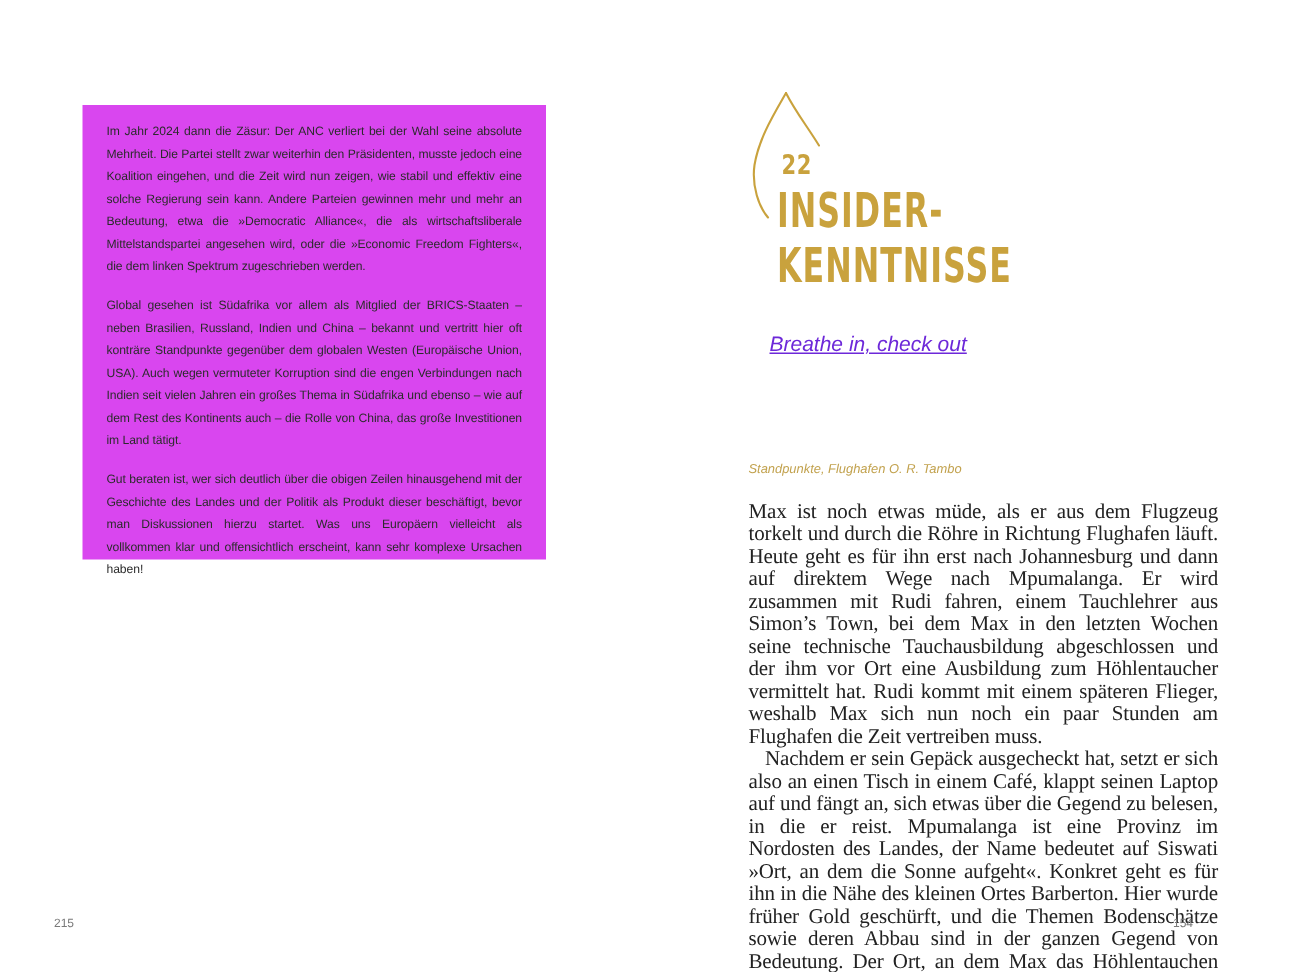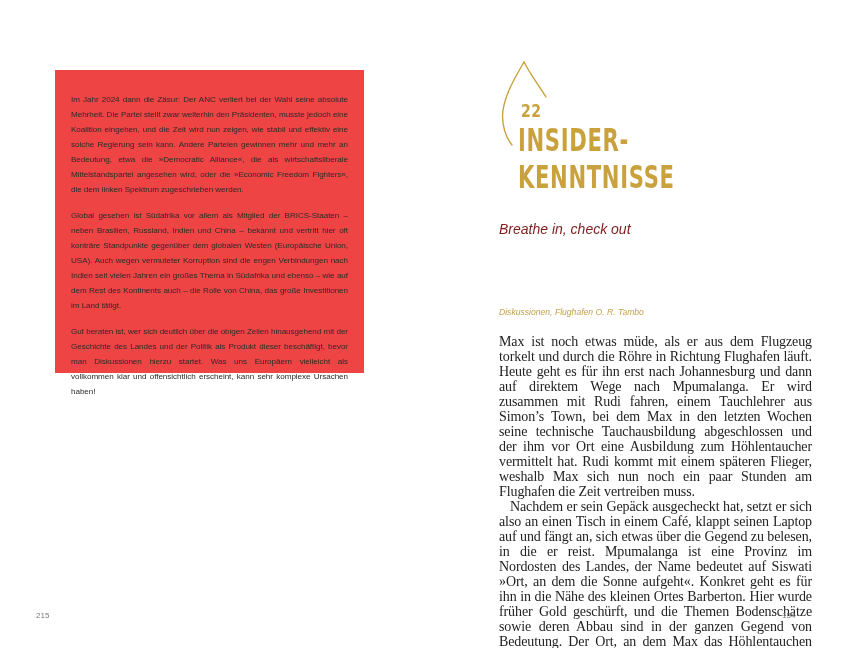--- a/index.html
+++ b/index.html
@@ -7,22 +7,22 @@
     body { position: relative; font-family: "Liberation Sans", sans-serif; color: #2a2a2a; }
 
     .page { position: absolute; top: 0; height: 648px; }
     .page-left { left: 0; width: 432px; }
     .page-right { left: 432px; width: 432px; }
 
     .infobox {
       position: absolute;
       left: 55px; top: 70px;
       width: 309px; height: 303px;
-      background: #ef4444;
-      padding: 22px 16px 0 16px;
+      background: #d946ef;
+      padding: 10px 16px 0 16px;
     }
     .infobox p {
       font-family: "Liberation Sans", sans-serif;
       font-size: 8.1px;
       line-height: 15px;
       color: #2b2b2b;
       text-align: justify;
       letter-spacing: -0.05px;
       margin-bottom: 11px;
       hyphens: auto;
@@ -59,25 +59,26 @@
       font-size: 32px;
       line-height: 37px;
       color: #c9a23d;
       transform: scaleX(0.66);
       transform-origin: left top;
       white-space: nowrap;
       letter-spacing: 1px;
     }
     .subtitle {
       position: absolute;
-      left: 67px; top: 221px;
+      left: 81px; top: 221px;
       font-family: "Liberation Sans", sans-serif;
       font-style: italic;
       font-size: 14px;
-      color: #7f1d1d;
+      color: #6d28d9;
+      text-decoration: underline;
     }
     .location {
       position: absolute;
       left: 67px; top: 307px;
       font-family: "Liberation Sans", sans-serif;
       font-style: italic;
       font-size: 8.6px;
       color: #c2a24e;
     }
     .body-text {
@@ -111,19 +112,19 @@
   <svg class="drop-icon" viewBox="0 0 60 92">
     <path d="M24 4 C 30 16, 38 26, 46 39" fill="none" stroke="#c9a23d" stroke-width="1.4" stroke-linecap="round"></path>
     <path d="M24 4 C 16 18, 6 34, 3 52 C 1 66, 6 80, 12 87" fill="none" stroke="#c9a23d" stroke-width="1.4" stroke-linecap="round"></path>
   </svg>
   <div class="chapter-number">22</div>
   <div class="chapter-title">
     <div>INSIDER-</div>
     <div>KENNTNISSE</div>
   </div>
   <div class="subtitle">Breathe in, check out</div>
-  <div class="location">Diskussionen, Flughafen O. R. Tambo</div>
+  <div class="location">Standpunkte, Flughafen O. R. Tambo</div>
   <div class="body-text">
     <p>Max ist noch etwas müde, als er aus dem Flugzeug torkelt und durch die Röhre in Richtung Flughafen läuft. Heute geht es für ihn erst nach Johannesburg und dann auf direktem Wege nach Mpumalanga. Er wird zusammen mit Rudi fahren, einem Tauchlehrer aus Simon’s Town, bei dem Max in den letzten Wochen seine technische Tauchausbildung abgeschlossen und der ihm vor Ort eine Ausbildung zum Höhlentaucher vermittelt hat. Rudi kommt mit einem späteren Flieger, weshalb Max sich nun noch ein paar Stunden am Flughafen die Zeit vertreiben muss.</p>
     <p class="indent">Nachdem er sein Gepäck ausgecheckt hat, setzt er sich also an einen Tisch in einem Café, klappt seinen Laptop auf und fängt an, sich etwas über die Gegend zu belesen, in die er reist. Mpumalanga ist eine Provinz im Nordosten des Landes, der Name bedeutet auf Siswati »Ort, an dem die Sonne aufgeht«. Konkret geht es für ihn in die Nähe des kleinen Ortes Barberton. Hier wurde früher Gold geschürft, und die Themen Bodenschätze sowie deren Abbau sind in der ganzen Gegend von Bedeutung. Der Ort, an dem Max das Höhlentauchen lernen wird, ist eine ehemalige Asbestmine, die seit ihrer Stilllegung mit Grundwasser vollgelaufen ist.</p>
   </div>
   <div class="page-number right">154</div>
 </div>
 
 </body></html>

